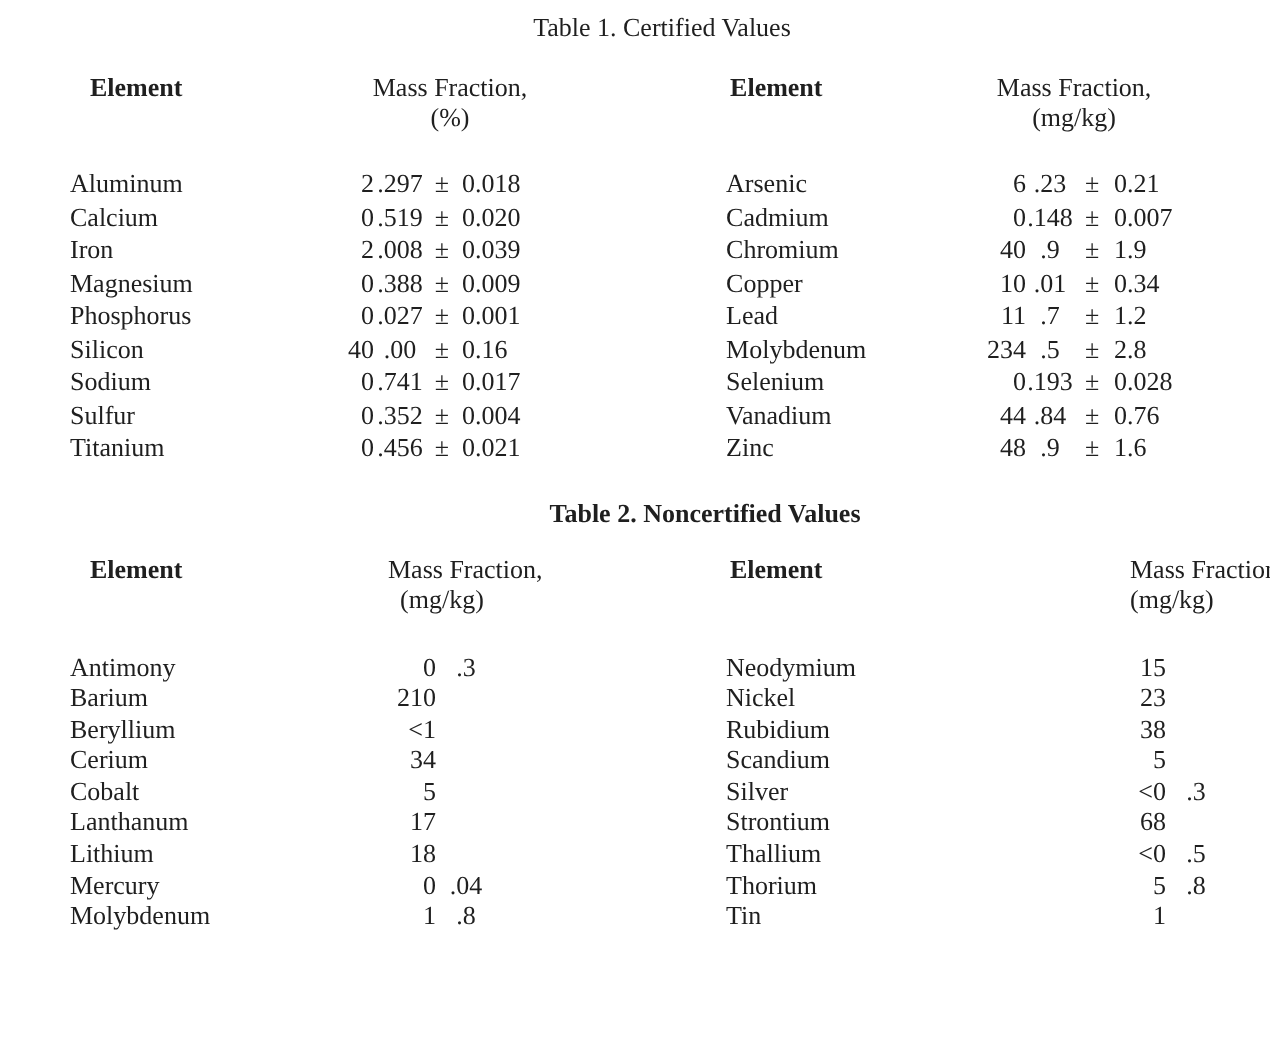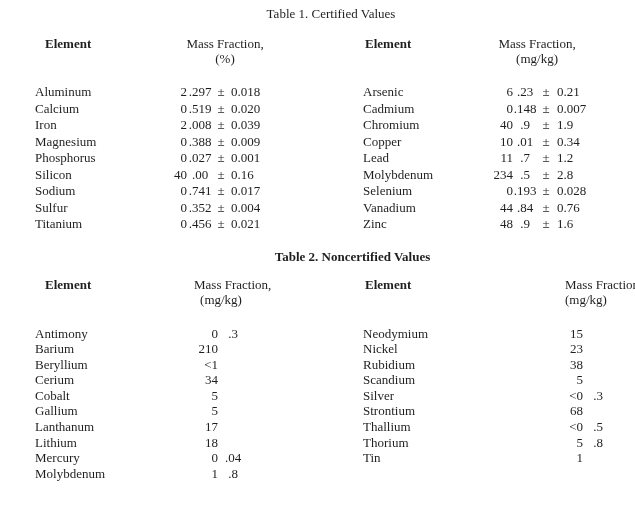--- a/index.html
+++ b/index.html
@@ -345,25 +345,20 @@
               <td class="vi">34</td>
               <td class="vf"></td>
             </tr>
 
             <tr>
               <td class="el">Cobalt</td>
               <td class="vi">5</td>
               <td class="vf"></td>
             </tr>
 
-            <tr>
-              <td class="el">Gallium</td>
-              <td class="vi">5</td>
-              <td class="vf"></td>
-            </tr>
 
             <tr>
               <td class="el">Lanthanum</td>
               <td class="vi">17</td>
               <td class="vf"></td>
             </tr>
 
             <tr>
               <td class="el">Lithium</td>
               <td class="vi">18</td>

